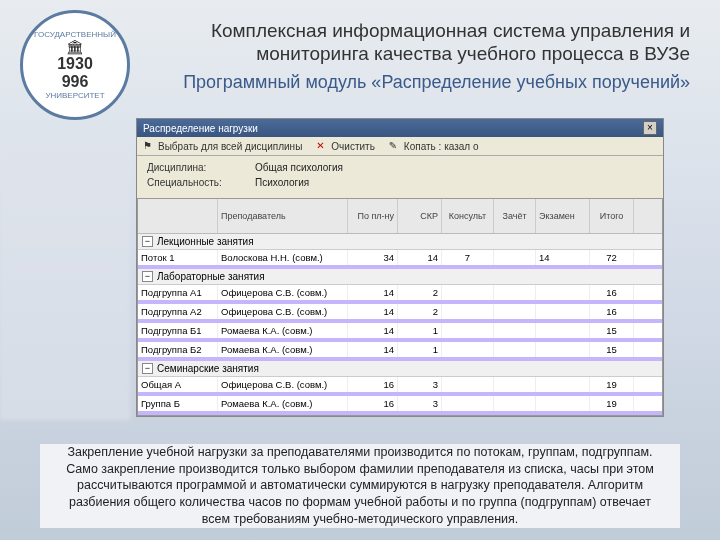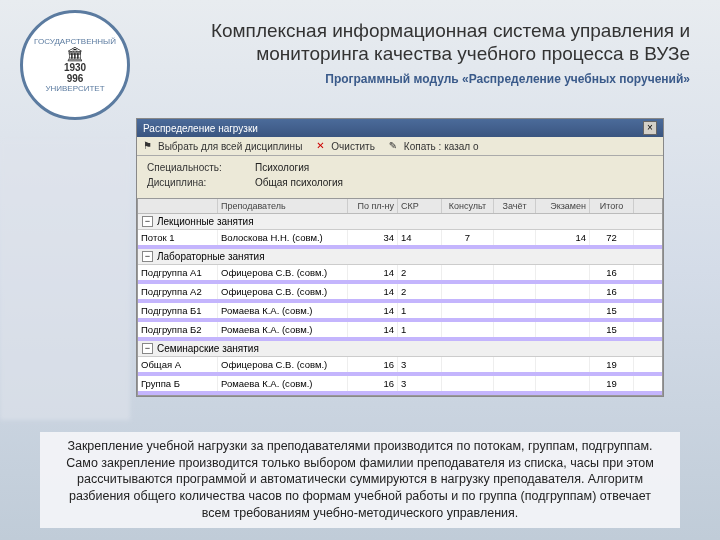--- a/index.html
+++ b/index.html
@@ -1,43 +1,43 @@
 <!DOCTYPE html>
 <html><head>
 <meta charset="utf-8">
 <style>
 *{box-sizing:border-box;margin:0;padding:0;font-family:Arial,sans-serif}
 body{width:720px;height:540px;background:linear-gradient(180deg,#e8ecf0 0%,#d4dce8 50%,#c0ccd8 100%);position:relative;overflow:hidden}
 .bg-blur{position:absolute;top:140px;left:0;width:130px;height:280px;background:#e0e4ec;opacity:0.6;filter:blur(2px)}
 .seal{position:absolute;top:10px;left:20px;width:110px;height:110px;border-radius:50%;border:3px solid #5b7ba0;background:#fff;display:flex;flex-direction:column;align-items:center;justify-content:center;font-size:9px;text-align:left}
 .seal-inner{font-size:8px;color:#5b7ba0}
-.seal-year{font-size:10px;font-weight:bold;color:#333}
+.seal-year{font-size:16px;font-weight:bold;color:#333}
 .title-block{position:absolute;top:20px;left:150px;right:30px;text-align:right}
 .title-block h1{font-size:19px;color:#333;font-weight:normal;line-height:1.2}
-.subtitle{position:absolute;top:72px;left:150px;right:30px;text-align:right;font-size:12px;font-weight:bold;color:#3a5a8a}
+.subtitle{position:absolute;top:72px;left:150px;right:30px;text-align:right;font-size:18px;font-weight:normal;color:#3a5a8a}
 .window{position:absolute;top:118px;left:136px;width:528px;background:#e4e4e4;border:1px solid #888;font-size:10px}
 .titlebar{background:linear-gradient(180deg,#4b6b9a,#3a5580);color:#fff;padding:3px 6px;display:flex;justify-content:space-between;align-items:center;height:18px}
 .titlebar-close{width:14px;height:14px;background:#d4d0c8;border:1px solid #666;color:#000;text-align:center;line-height:12px;font-size:10px;cursor:pointer}
 .toolbar{background:#ece9d8;border-bottom:1px solid #aaa;padding:3px 6px;display:flex;gap:14px;align-items:center;font-size:10px;color:#333}
 .tb-btn{display:flex;align-items:center;gap:3px;cursor:pointer}
 .tb-icon{width:12px;height:12px;display:inline-block}
 .form-area{background:#ece9d8;padding:6px 10px;font-size:10px}
 .form-row{display:flex;gap:8px;margin-bottom:4px}
 .form-label{width:100px;color:#333}
 .form-value{color:#222}
 .grid{background:#fff;border:1px solid #999;font-size:9.5px}
 .grid-header{display:flex;background:#e8e8e8;border-bottom:1px solid #bbb}
-.grid-header>div{padding:2px 3px;border-right:1px solid #ccc;font-size:9px;color:#444}
+.grid-header>div{padding:12px 3px;border-right:1px solid #ccc;font-size:9px;color:#444}
 .grid-row{display:flex;border-bottom:4px solid #c4b5fd}
 .grid-row>div{padding:2px 3px;border-right:1px solid #eee;white-space:nowrap;overflow:hidden}
 .section-row{background:#f0f0f0;padding:2px 4px;border-bottom:1px solid #ccc;display:flex;align-items:center;gap:4px;font-size:10px}
 .expander{width:11px;height:11px;border:1px solid #888;background:#fff;text-align:center;line-height:9px;font-size:9px;cursor:pointer;flex-shrink:0}
-.c0{width:80px}.c1{width:130px}.c2{width:50px;text-align:right}.c3{width:44px;text-align:left}.c4{width:52px;text-align:center}.c5{width:42px;text-align:center}.c6{width:54px;text-align:right}.c7{width:44px;text-align:center}
+.c0{width:80px}.c1{width:130px}.c2{width:50px;text-align:right}.c3{width:44px;text-align:right}.c4{width:52px;text-align:center}.c5{width:42px;text-align:center}.c6{width:54px;text-align:left}.c7{width:44px;text-align:center}
 .footer-sum{background:#ece9d8;padding:3px 6px;text-align:right;border-top:1px solid #999;font-size:10px}
-.description{position:absolute;bottom:12px;left:40px;right:40px;background:rgba(248,248,250,0.85);padding:6px 14px;font-size:12.5px;line-height:1.35;text-align:center;color:#222}
+.description{position:absolute;bottom:12px;left:40px;right:40px;background:rgba(248,248,250,0.85);padding:0 14px;font-size:12.5px;line-height:1.35;text-align:center;color:#222}
 </style>
 </head>
 <body>
 
 <div class="bg-blur"></div>
 
 <div class="seal">
   <div class="seal-inner">ГОСУДАРСТВЕННЫЙ</div>
   <div style="font-size:14px">🏛</div>
   <div class="seal-year">1930</div>
@@ -64,26 +64,26 @@
       <span class="tb-icon" style="color:#c00">✕</span>
       <span>Очистить</span>
     </span>
     <span class="tb-btn">
       <span class="tb-icon">✎</span>
       <span>Копать : казал о</span>
     </span>
   </div>
   <div class="form-area">
     <div class="form-row">
+      <span class="form-label">Дисциплина:</span>
+      <span class="form-value">Общая психология</span>
+    </div>
+    <div class="form-row">
       <span class="form-label">Специальность:</span>
       <span class="form-value">Психология</span>
-    </div>
-    <div class="form-row">
-      <span class="form-label">Дисциплина:</span>
-      <span class="form-value">Общая психология</span>
     </div>
   </div>
   <div class="grid">
     <div class="grid-header">
       <div class="c0"></div>
       <div class="c1">Преподаватель</div>
       <div class="c2">По пл-ну</div>
       <div class="c3">СКР</div>
       <div class="c4">Консульт</div>
       <div class="c5">Зачёт</div>

